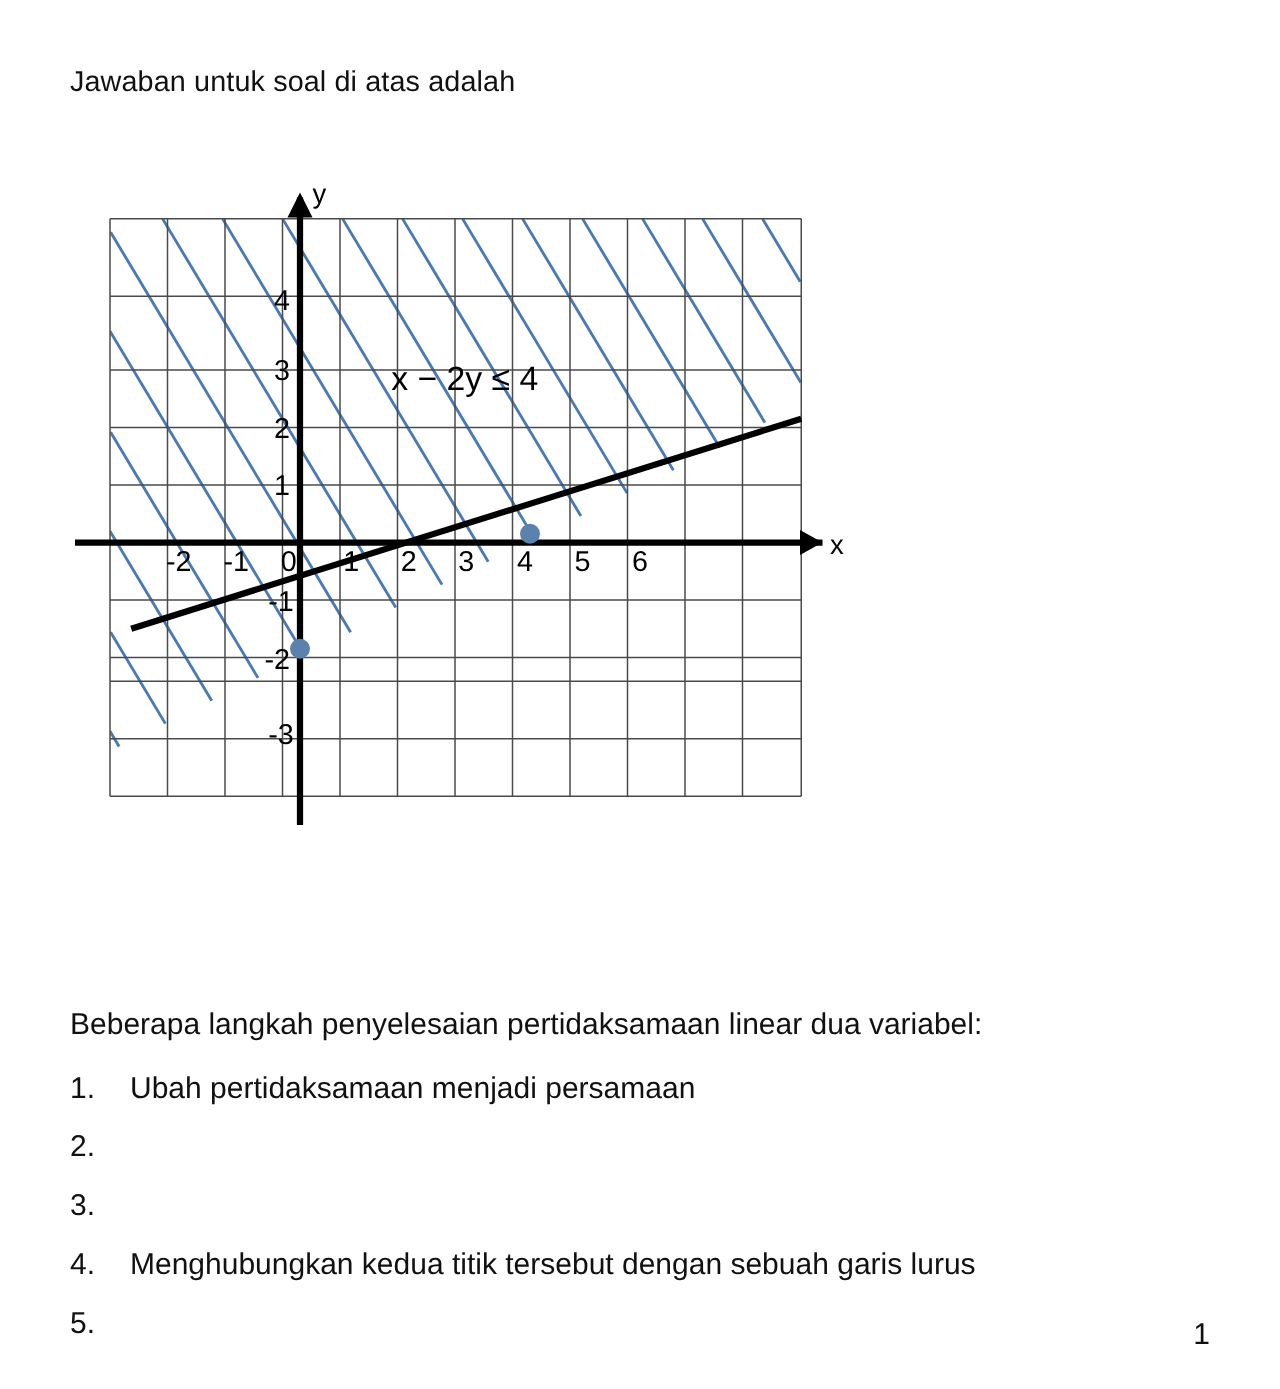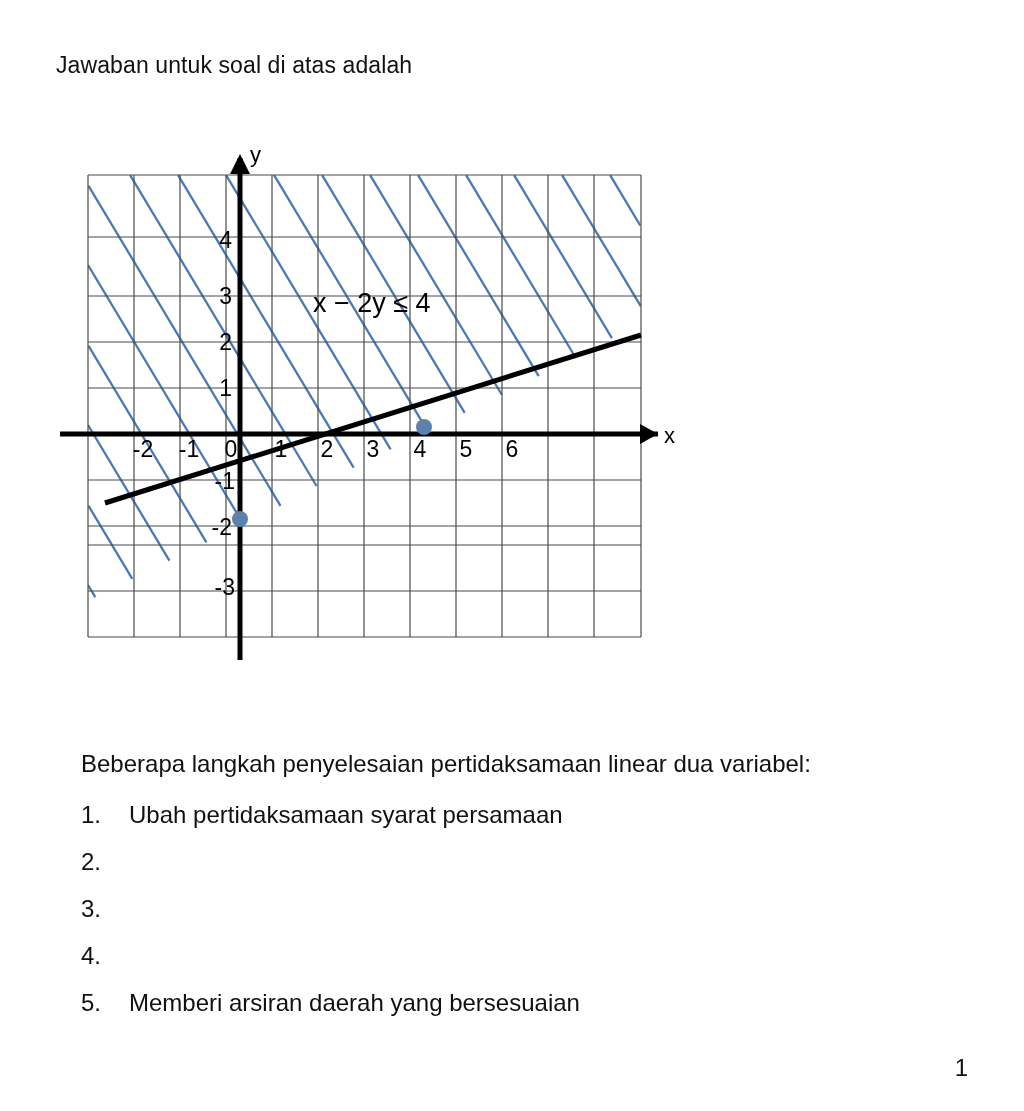--- a/index.html
+++ b/index.html
@@ -36,23 +36,22 @@
     top: 140px;
     width: 640px;
     height: 530px;
   }
   .graph-svg {
     display: block;
   }
   .steps-block {
     position: absolute;
     left: 56px;
-    top: 749px;
+    top: 805px;
     width: 930px;
-    margin-left: 25px;
   }
   .steps-intro {
     font-size: 24px;
     line-height: 30px;
     color: #111111;
     white-space: nowrap;
     margin-bottom: 12px;
   }
   .steps-list {
     list-style: none;
@@ -206,33 +205,33 @@
 
       <text x="253" y="172" font-family="Liberation Sans, sans-serif" font-size="27" fill="#000000">x − 2y ≤ 4</text>
     </svg>
   </div>
 
   <div class="steps-block">
     <div class="steps-intro">Beberapa langkah penyelesaian pertidaksamaan linear dua variabel:</div>
     <ol class="steps-list">
       <li>
         <span class="step-num">1.</span>
-        <span class="step-text">Ubah pertidaksamaan syarat persamaan</span>
+        <span class="step-text">Ubah pertidaksamaan menjadi persamaan</span>
       </li>
       <li>
         <span class="step-num">2.</span>
       </li>
       <li>
         <span class="step-num">3.</span>
       </li>
       <li>
         <span class="step-num">4.</span>
+        <span class="step-text">Menghubungkan kedua titik tersebut dengan sebuah garis lurus</span>
       </li>
       <li>
         <span class="step-num">5.</span>
-        <span class="step-text">Memberi arsiran daerah yang bersesuaian</span>
       </li>
     </ol>
   </div>
 
   <div class="page-number">1</div>
 
 </div>
 
 </body></html>

